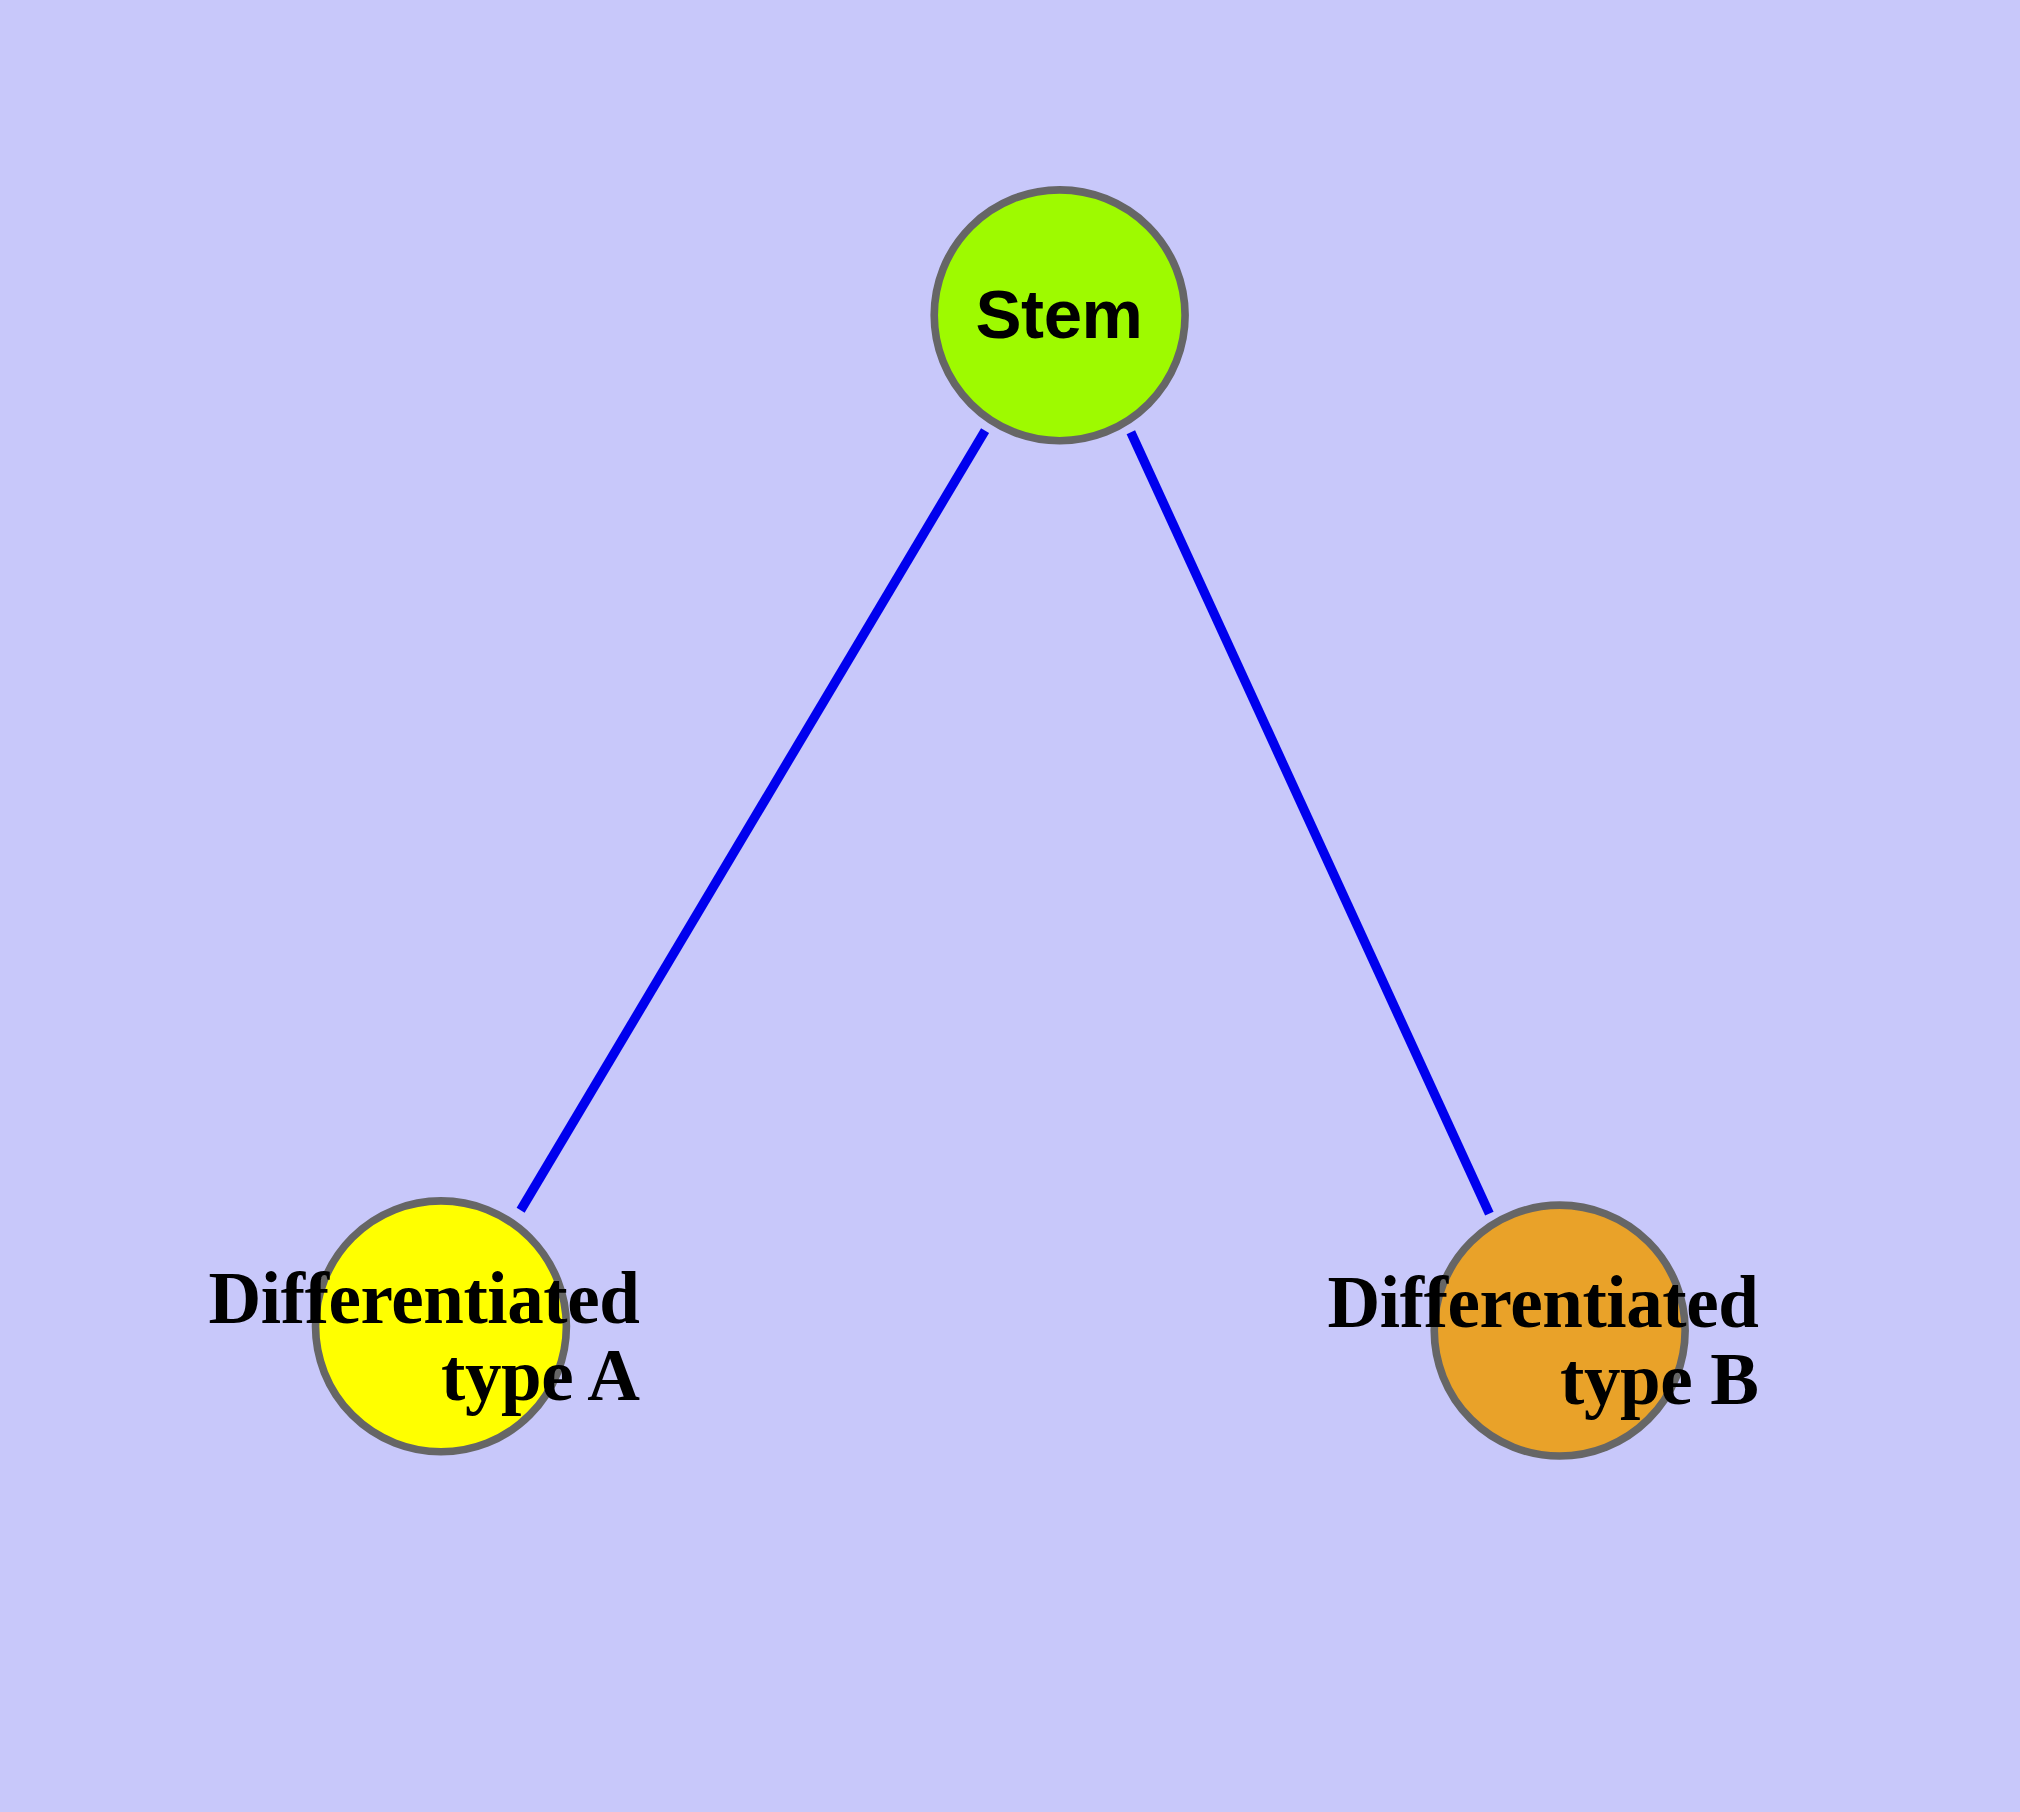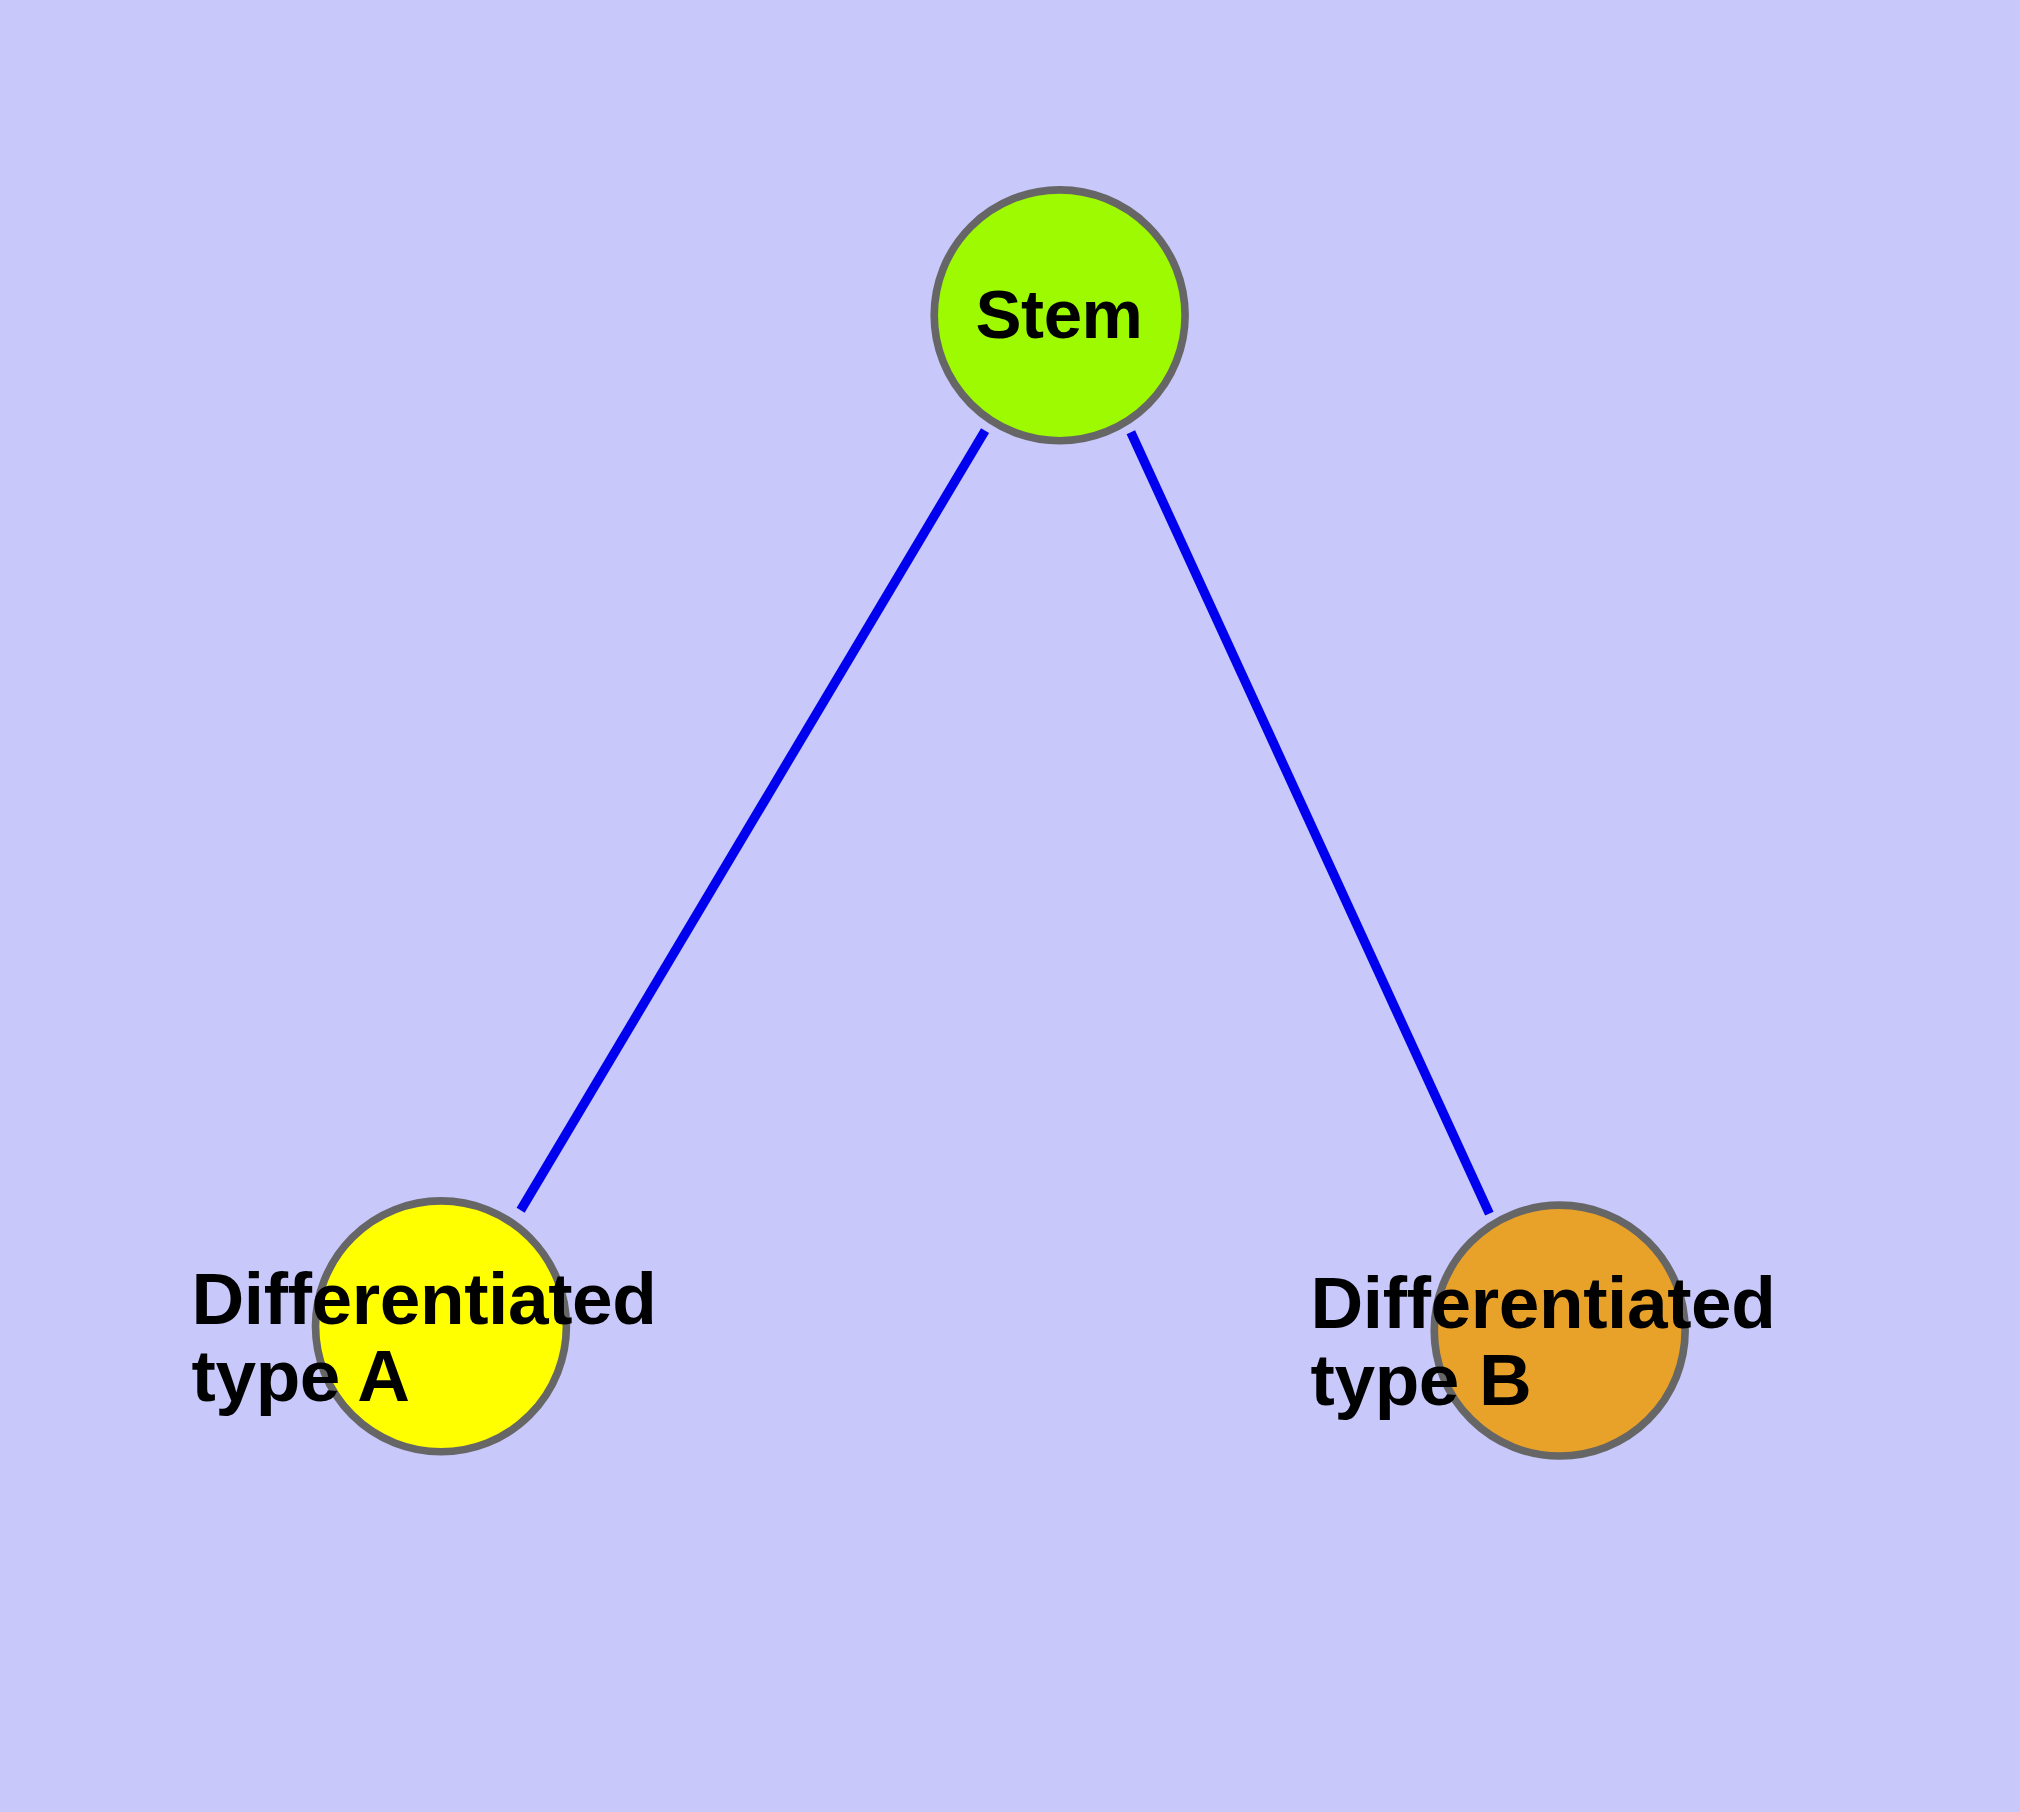--- a/index.html
+++ b/index.html
@@ -25,33 +25,34 @@
   }
   .graph-svg {
     position: absolute;
     left: 0;
     top: 0;
     width: 2021px;
     height: 1812px;
   }
   .node-label {
     position: absolute;
-    text-align: left;
+    text-align: right;
     color: #000000;
     font-weight: 700;
     line-height: 1.06;
     white-space: pre;
     pointer-events: none;
     letter-spacing: -0.4px;
   }
   .node-label.root {
     font-size: 69px;
   }
   .node-label.leaf {
     font-size: 73px;
+    font-family: Liberation Serif, serif;
   }
 </style>
 </head>
 <body>
 
 <div id="stage">
 
   <div class="canvas-bg" style="background: rgb(200, 200, 250);"></div>
 
   <svg class="graph-svg" viewBox="0 0 2384 2138">

